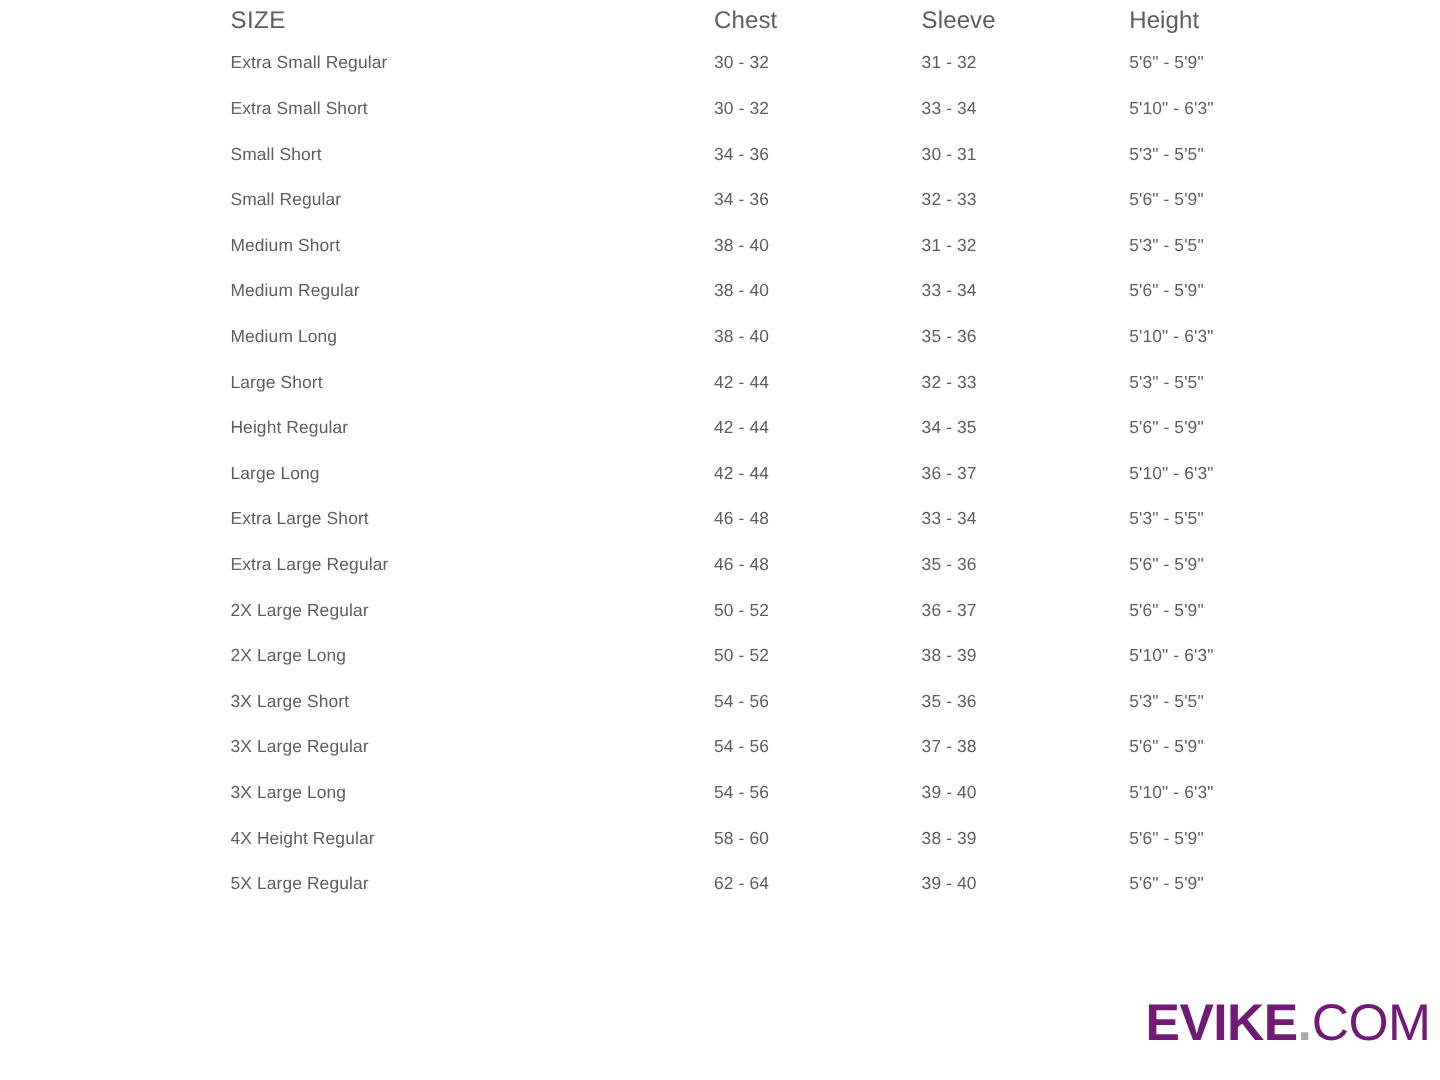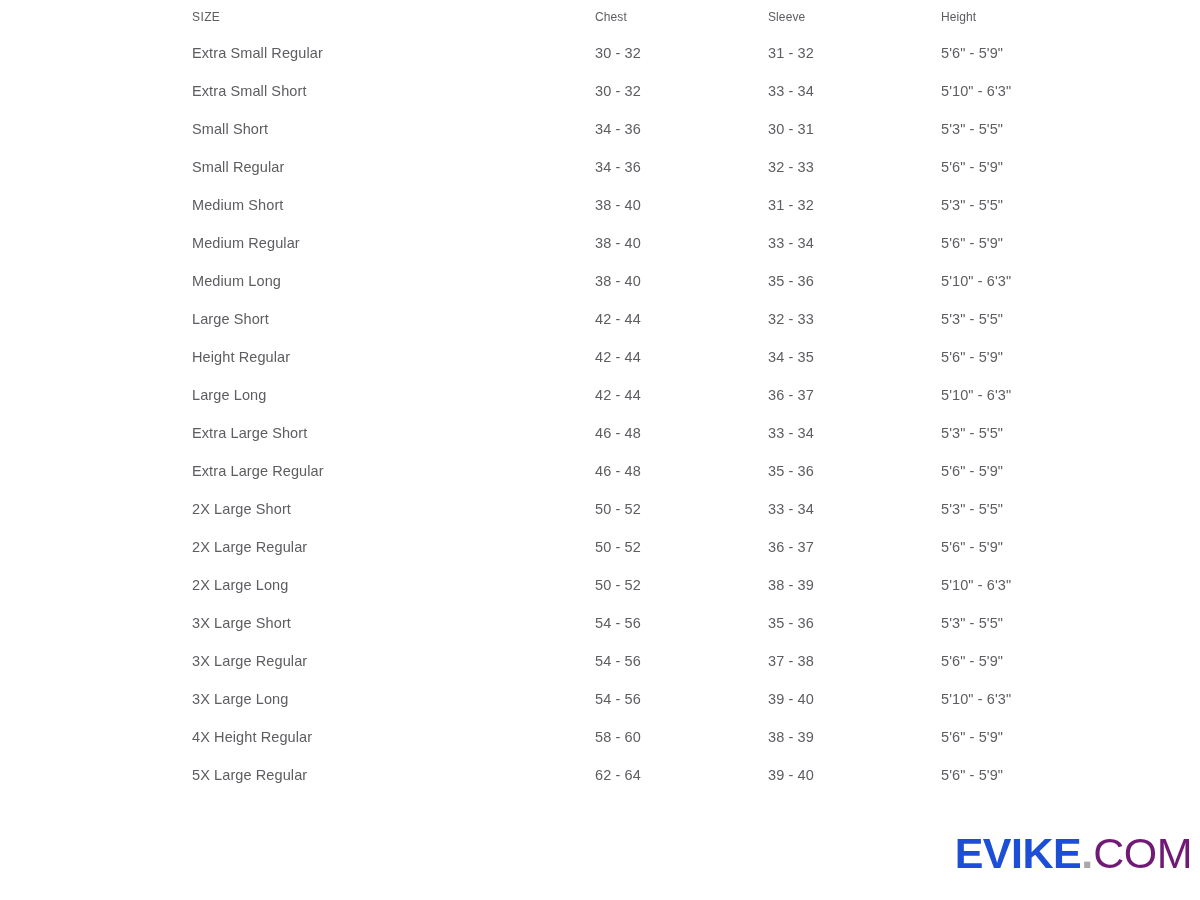--- a/index.html
+++ b/index.html
@@ -47,21 +47,21 @@
     line-height: 38px;
     font-weight: normal;
     font-size: 14.5px;
     color: #5d5d62;
     white-space: nowrap;
     letter-spacing: 0.1px;
   }
 
   table.size-table thead th {
     color: #5d5d62;
-    font-size: 12px;
+    font-size: 20px;
     height: 34px;
     line-height: 34px;
     margin-left: 24px;
   }
 
   table.size-table thead th.h-size {
     letter-spacing: 0.4px;
   }
 
   
@@ -72,21 +72,21 @@
     height: 46px;
     line-height: 46px;
     font-family: "Liberation Sans", "DejaVu Sans", sans-serif;
     font-size: 43px;
     white-space: nowrap;
     user-select: none;
     pointer-events: none;
   }
   .watermark .wm-bold {
     font-weight: bold;
-    color: #1d4ed8;
+    color: #701a75;
     letter-spacing: -0.5px;
   }
   .watermark .wm-dot {
     font-weight: bold;
     color: #a8a8a8;
   }
   .watermark .wm-light {
     font-weight: normal;
     color: #701a75;
     letter-spacing: -0.5px;
@@ -179,26 +179,20 @@
           <td>33 - 34</td>
           <td>5'3" - 5'5"</td>
         </tr>
         <tr>
           <td>Extra Large Regular</td>
           <td>46 - 48</td>
           <td>35 - 36</td>
           <td>5'6" - 5'9"</td>
         </tr>
         <tr>
-          <td>2X Large Short</td>
-          <td>50 - 52</td>
-          <td>33 - 34</td>
-          <td>5'3" - 5'5"</td>
-        </tr>
-        <tr>
           <td>2X Large Regular</td>
           <td>50 - 52</td>
           <td>36 - 37</td>
           <td>5'6" - 5'9"</td>
         </tr>
         <tr>
           <td>2X Large Long</td>
           <td>50 - 52</td>
           <td>38 - 39</td>
           <td>5'10" - 6'3"</td>

